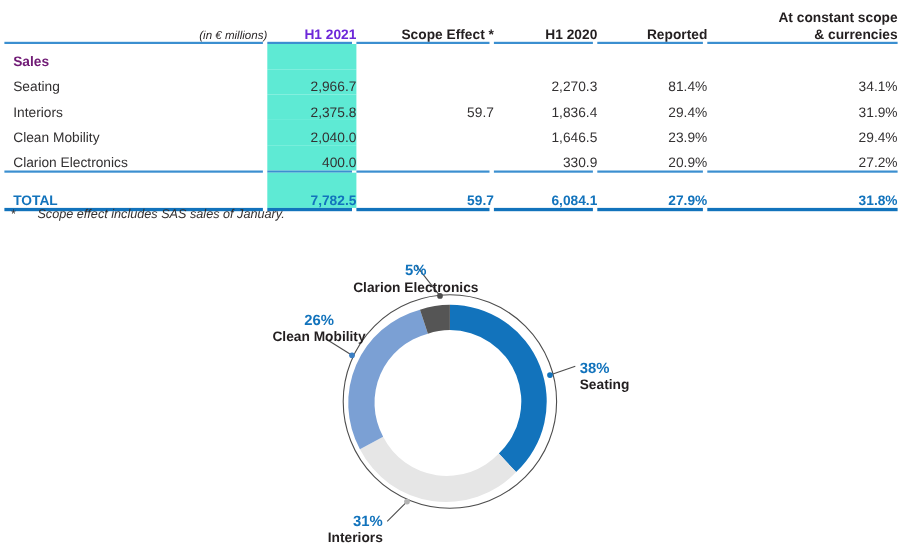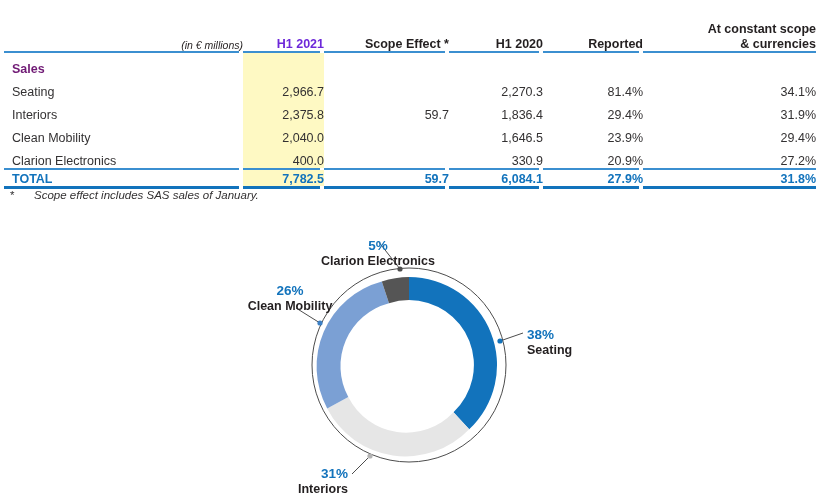--- a/index.html
+++ b/index.html
@@ -43,21 +43,21 @@
   }
 
   
   thead th {
     font-weight: bold;
     text-align: right;
     padding-bottom: 4px;
     padding-right: 8px;
     line-height: 1.15;
     color: #231f20;
-    height: 51px;
+    height: 38px;
   }
   thead th.unit {
     text-align: right;
     font-weight: normal;
     font-style: italic;
     font-size: 10.5px;
     padding-left: 8px;
     padding-right: 0;
     color: #231f20;
     margin-top: 20px;
@@ -84,39 +84,39 @@
     text-align: right;
     padding-right: 8px;
     color: #333132;
   }
   tbody td.label {
     text-align: left;
     padding-left: 8px;
     padding-right: 0;
   }
   tbody tr.section td.label { font-weight: bold; color: #701a75; }
-  tbody td.band { background: #fef9c3; }
+  tbody td.band { background: #5eead4; }
 
   
   tbody tr.sep td {
     height: 2px;
     padding: 0;
   }
   tbody tr.sep td > span {
     display: block;
     height: 2px;
     background: #3b8fd0;
     margin-right: 4px;
   }
   tbody tr.sep td.last > span { margin-right: 0; }
 
   tbody tr.total td {
     font-weight: bold;
     color: #1273bc;
-    height: 16px;
+    height: 32px;
   }
 
   tbody tr.sepbottom td {
     height: 3px;
     padding: 0;
   }
   tbody tr.sepbottom td > span {
     display: block;
     height: 3px;
     background: #1273bc;

